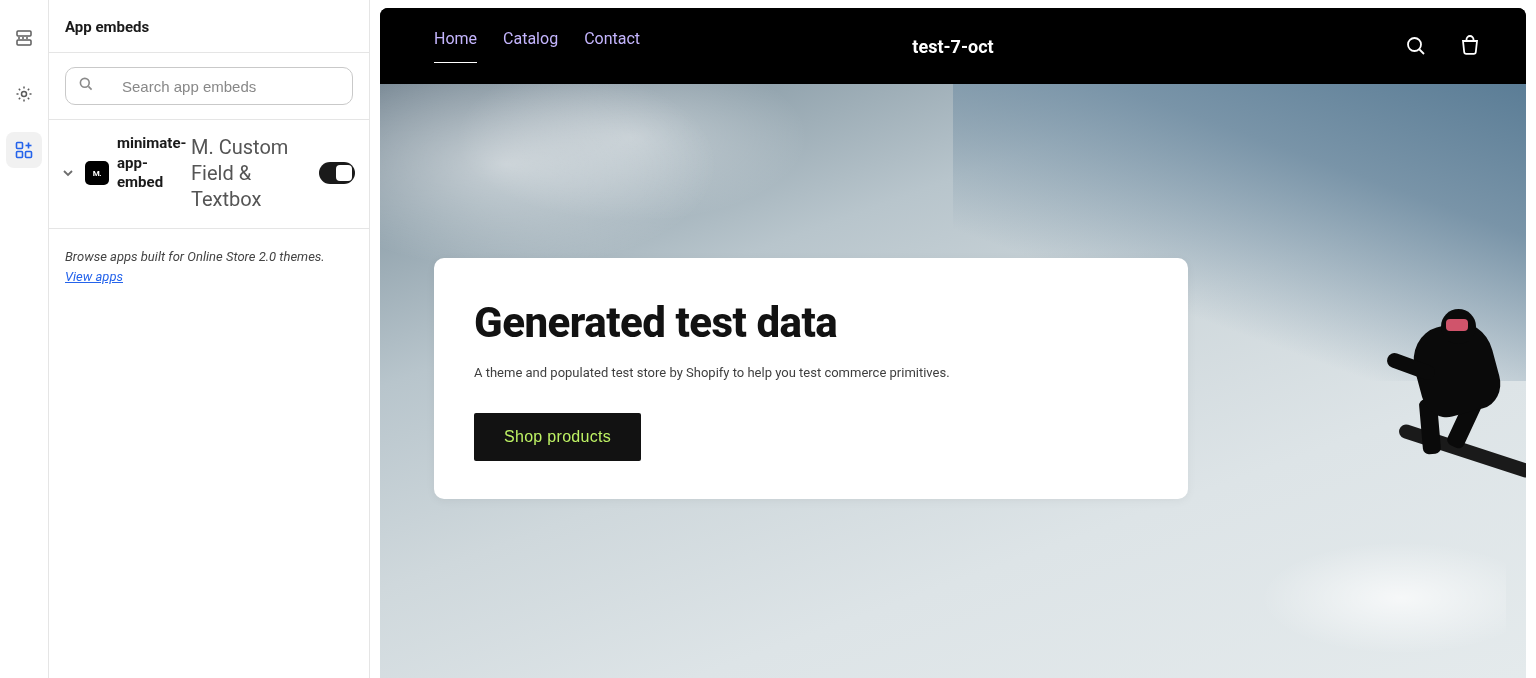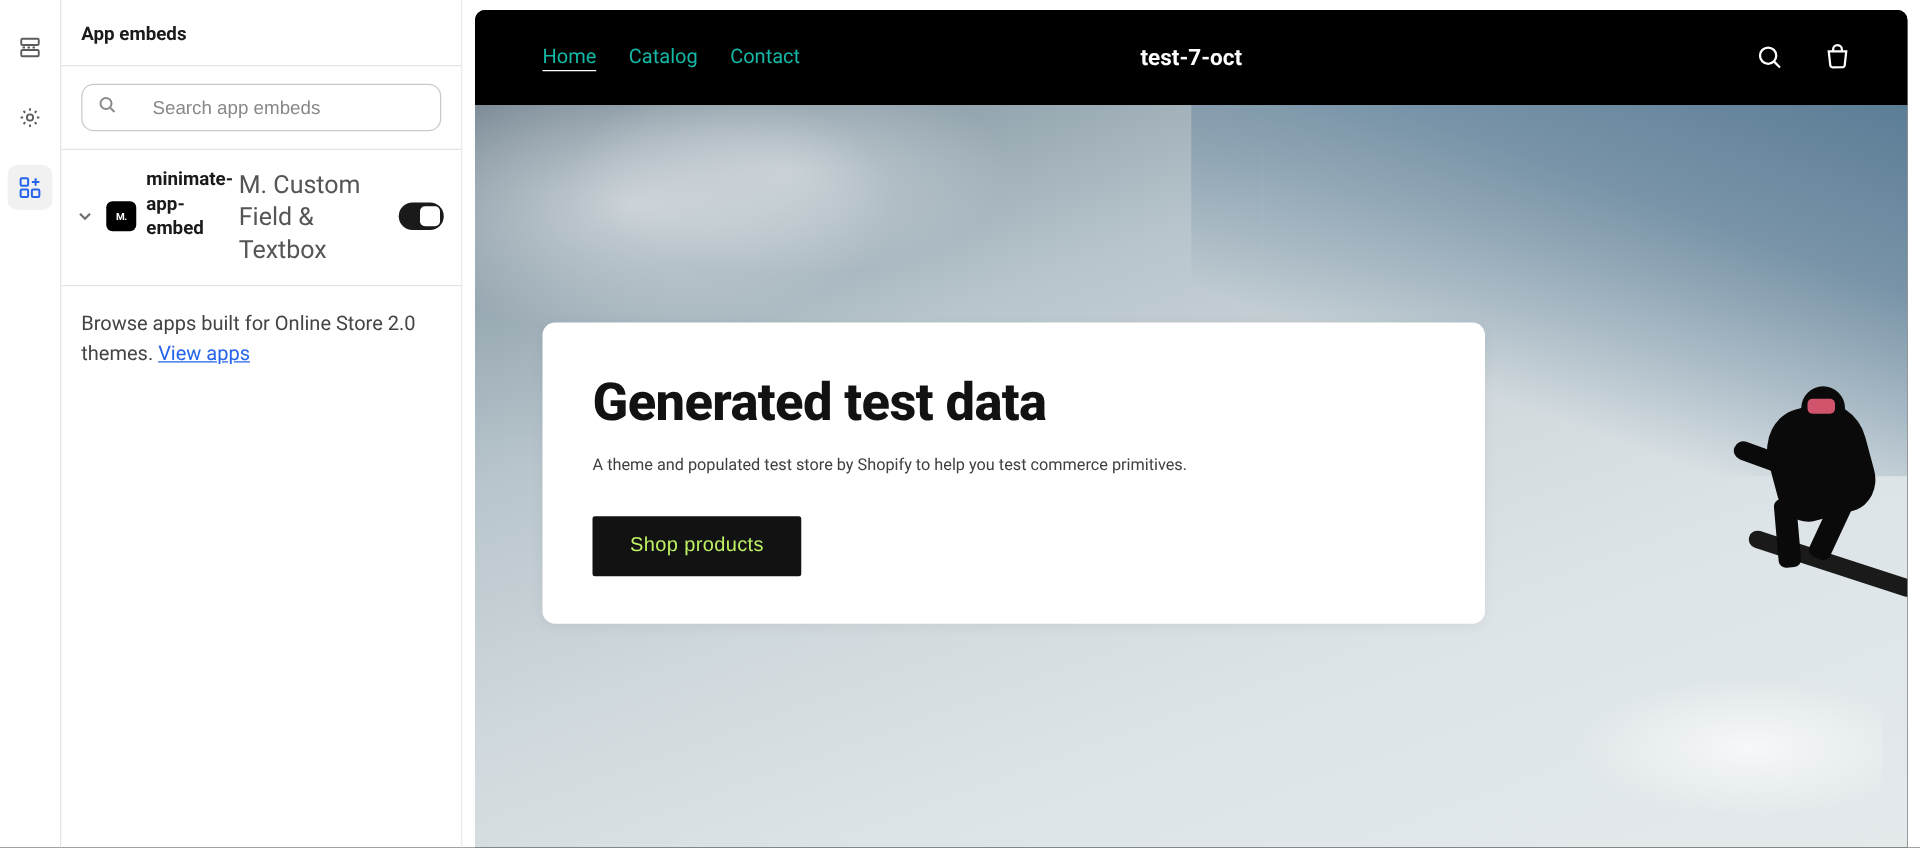--- a/index.html
+++ b/index.html
@@ -16,27 +16,27 @@
 .search-box input { border: none; outline: none; font-size: 15px; flex: 1; color: #333; background: transparent; }
 .search-box input::placeholder { color: #888; }
 .embed-row { display: flex; align-items: center; padding: 14px 14px 16px 10px; border-bottom: 1px solid #e5e5e5; gap: 8px; }
 .chevron { width: 18px; display: flex; justify-content: center; align-items: center; cursor: pointer; color: #6d6d6d; }
 .app-badge { width: 24px; height: 24px; background: #000; color: #fff; border-radius: 5px; display: flex; align-items: center; justify-content: center; font-size: 8px; font-weight: 700; letter-spacing: -0.5px; }
 .embed-text { flex: 1; display: flex; flex-direction: row; }
 .embed-name { font-size: 15px; font-weight: 700; color: #1a1a1a; line-height: 1.3; }
 .embed-sub { font-size: 20px; color: #555; line-height: 1.3; }
 .toggle { width: 36px; height: 22px; background: #1a1a1a; border-radius: 11px; position: relative; cursor: pointer; }
 .toggle-knob { position: absolute; width: 16px; height: 16px; background: #fff; border-radius: 4px; top: 3px; right: 3px; }
-.browse-text { padding: 18px 16px; font-size: 16px; color: #444; line-height: 1.5; }
+.browse-text { padding: 18px 16px; font-size: 13px; color: #444; line-height: 1.5; font-style: italic; }
 .browse-text a { color: #2463eb; text-decoration: underline; cursor: pointer; }
 .preview { flex: 1; height: 100%; padding: 8px 10px 0 10px; background: #fff; }
 .preview-frame { width: 100%; height: 100%; border-radius: 8px 8px 0 0; overflow: hidden; background: #000; position: relative; }
 .store-header { height: 76px; background: #000; display: flex; align-items: center; padding: 0 54px; position: relative; }
 .store-nav { display: flex; gap: 26px; }
-.store-nav a { color: #14b8a6; font-size: 16px; text-decoration: none; padding-bottom: 2px; cursor: pointer; }
+.store-nav a { color: #c4b5fd; font-size: 16px; text-decoration: none; padding-bottom: 14px; cursor: pointer; }
 .store-nav a.active { border-bottom: 1.5px solid #fff; }
 .store-title { position: absolute; left: 50%; transform: translateX(-50%); color: #fff; font-size: 18px; font-weight: 700; }
 .store-actions { position: absolute; right: 44px; display: flex; gap: 30px; align-items: center; }
 .store-actions .icon-btn { color: #fff; cursor: pointer; display: flex; }
 .hero { width: 100%; height: calc(100% - 76px); position: relative; background: linear-gradient(160deg, #7a8a96 0%, #95a6b0 15%, #b8c5cc 30%, #cfd8dc 50%, #dde4e7 70%, #e4eaec 100%); overflow: hidden; }
 .clouds { position: absolute; top: 0; left: 0; width: 55%; height: 45%; background: radial-gradient(ellipse 300px 150px at 20% 30%, rgba(255,255,255,0.5), transparent 70%), radial-gradient(ellipse 250px 120px at 40% 20%, rgba(255,255,255,0.4), transparent 70%); }
 .sky-gradient { position: absolute; top: 0; right: 0; width: 50%; height: 50%; background: linear-gradient(200deg, #5b7d96 0%, #7994a8 30%, transparent 70%); }
 .snowboarder { position: absolute; right: -30px; top: 230px; width: 210px; height: 180px; }
 .sb-body { position: absolute; left: 70px; top: 10px; width: 80px; height: 90px; background: #0a0a0a; border-radius: 40% 40% 30% 30%; transform: rotate(-15deg); }
 .sb-head { position: absolute; left: 95px; top: -5px; width: 35px; height: 35px; background: #0a0a0a; border-radius: 50%; }

